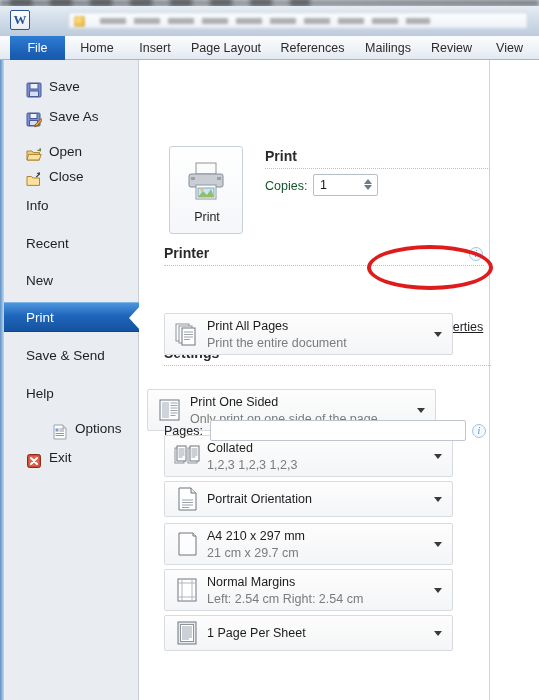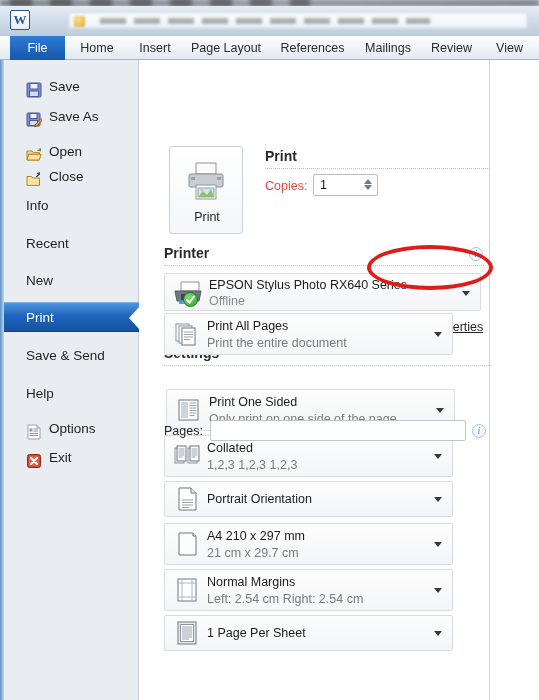--- a/index.html
+++ b/index.html
@@ -135,21 +135,21 @@
   }
   .printbtn .cap {
     position: absolute; left: 0; bottom: 9px; width: 74px;
     text-align: center; font-size: 12.5px; color: #1f1f1f;
   }
   .printer-glyph {
     position: absolute; left: 50%; top: 14px; transform: translateX(-50%);
     width: 42px; height: 40px;
   }
 
-  .copies-label { position: absolute; left: 265px; top: 119px; font-size: 12.5px; color:#ef4444; }
+  .copies-label { position: absolute; left: 265px; top: 119px; font-size: 12.5px; color:#14532d; }
   .copies-box {
     position: absolute; left: 313px; top: 114px; width: 65px; height: 22px;
     background: #fff; border: 1px solid #b6bec7; border-radius: 2px;
   }
   .copies-val { position: absolute; left: 6px; top: 3px; font-size: 12.5px; color:#1a1a1a; }
   .spin { position: absolute; right: 5px; top: 3px; width: 9px; height: 16px; }
   .spin i { display:block; width:0;height:0; margin: 1px auto; }
   .spin .up { border-left:4px solid transparent;border-right:4px solid transparent;border-bottom:5px solid #6d7a87; }
   .spin .dn { border-left:4px solid transparent;border-right:4px solid transparent;border-top:5px solid #6d7a87; }
 
@@ -290,21 +290,21 @@
         <div class="navitem sel plain" style="top: 242px;">
           <span class="lbl">Print</span>
           <span class="sel-notch"></span>
         </div>
         <div class="navitem plain" style="top: 281px;">
           <span class="lbl">Save &amp; Send</span>
         </div>
         <div class="navitem plain" style="top: 319px;">
           <span class="lbl">Help</span>
         </div>
-        <div class="navitem" style="top: 354px;">
+        <div class="navitem" style="top: 354px; margin-left: 26px;">
           <span class="ico"><svg width="16" height="16" viewBox="0 0 16 16">
               <path d="M2 1 L11 1 L14 4 L14 15 L2 15 Z" fill="#fdfdfd" stroke="#9aa3ad"></path>
               <path d="M11 1 L11 4 L14 4" fill="#e7ebef" stroke="#9aa3ad"></path>
               <rect x="3.5" y="4.5" width="3" height="3" fill="#7e9bd0"></rect>
               <path d="M7.5 5 L12 5 M7.5 7 L12 7 M3.5 9.5 L12 9.5 M3.5 11.5 L12 11.5" stroke="#8e96a0" stroke-width="1"></path>
             </svg></span>
           <span class="lbl">Options</span>
         </div>
         <div class="navitem" style="top: 383px;">
           <span class="ico"><svg width="16" height="16" viewBox="0 0 16 16">
@@ -344,60 +344,39 @@
       <div class="spin">
         <i class="up"></i>
         <i class="dn"></i>
       </div>
     </div>
 
     <div class="sec-title" style="left:25px; top:185px;">Printer</div>
     <div class="dotrule" style="left:25px; top:205px; width:320px;"></div>
     <div class="info-i" style="left:330px; top:187px;">i</div>
 
-    <div class="printerbox" style="left:25px;">
-      <div style="position:absolute;left:8px;top:6px;width:30px;height:26px;">
-        <svg width="30" height="26" viewBox="0 0 30 26">
-          <path d="M8 2 L26 2 L26 11 L8 11 Z" fill="#fdfdfd" stroke="#8e959d"></path>
-          <path d="M2 11 L28 11 L26 21 L4 21 Z" fill="#6f7780" stroke="#555b62"></path>
-          <rect x="8" y="14" width="14" height="6" fill="#3f464d"></rect>
-          <rect x="6" y="21" width="18" height="3" fill="#9aa1a9"></rect>
-          <circle cx="8" cy="22" r="2" fill="#4aa0d8"></circle>
-        </svg>
-        <div style="position:absolute;left:10px;top:12px;width:15px;height:15px;border-radius:50%;
-                    background:radial-gradient(circle at 35% 30%,#7ede6e,#2fa32f);border:1px solid #1e7a1e;">
-          <svg width="13" height="13" viewBox="0 0 13 13" style="position:absolute;left:0;top:0;">
-            <path d="M3 7 L5.5 9.5 L10 3.5" stroke="#ffffff" stroke-width="2" fill="none" stroke-linecap="round"></path>
-          </svg>
-        </div>
-      </div>
-      <div class="pname">EPSON Stylus Photo RX640 Series</div>
-      <div class="pstat">Offline</div>
-      <div class="caret" style="position:absolute;right:10px;top:17px;width:0;height:0;
-           border-left:4px solid transparent;border-right:4px solid transparent;border-top:5px solid #3a3a3a;"></div>
-    </div>
 
     <div class="link" style="left:247px; top:260px;">Printer Properties</div>
 
     <div class="sec-title" style="left:25px; top:285px;">Settings</div>
     <div class="dotrule" style="left:25px; top:305px; width:343px;"></div>
 
     <div id="combos">
         <div class="combo tall" style="left: 25px; top: 253px;">
           <span class="gico"><svg width="26" height="26" viewBox="0 0 26 26">
               <rect x="2" y="3" width="13" height="17" fill="#fbfcfd" stroke="#8b939c"></rect>
               <rect x="5" y="5" width="13" height="17" fill="#fbfcfd" stroke="#8b939c"></rect>
               <rect x="8" y="7" width="13" height="17" fill="#ffffff" stroke="#6f7780"></rect>
               <path d="M10 11 h9 M10 13.5 h9 M10 16 h9 M10 18.5 h6" stroke="#9aa2ab"></path>
             </svg></span>
           <span class="t1">Print All Pages</span>
           <span class="t2">Print the entire document</span>
           <span class="caret"></span>
         </div>
-        <div class="combo tall" style="left: 27px; top: 329px;">
+        <div class="combo tall" style="left: 8px; top: 329px;">
           <span class="gico"><svg width="26" height="26" viewBox="0 0 26 26">
               <rect x="3" y="3" width="19" height="20" fill="#ffffff" stroke="#6f7780"></rect>
               <rect x="5" y="5" width="7" height="16" fill="#cdd4db"></rect>
               <path d="M13.5 6 h7 M13.5 8.5 h7 M13.5 11 h7 M13.5 13.5 h7 M13.5 16 h7 M13.5 18.5 h5" stroke="#9aa2ab"></path>
             </svg></span>
           <span class="t1">Print One Sided</span>
           <span class="t2">Only print on one side of the page</span>
           <span class="caret"></span>
         </div>
         <div class="combo tall" style="left: 25px; top: 375px;">

